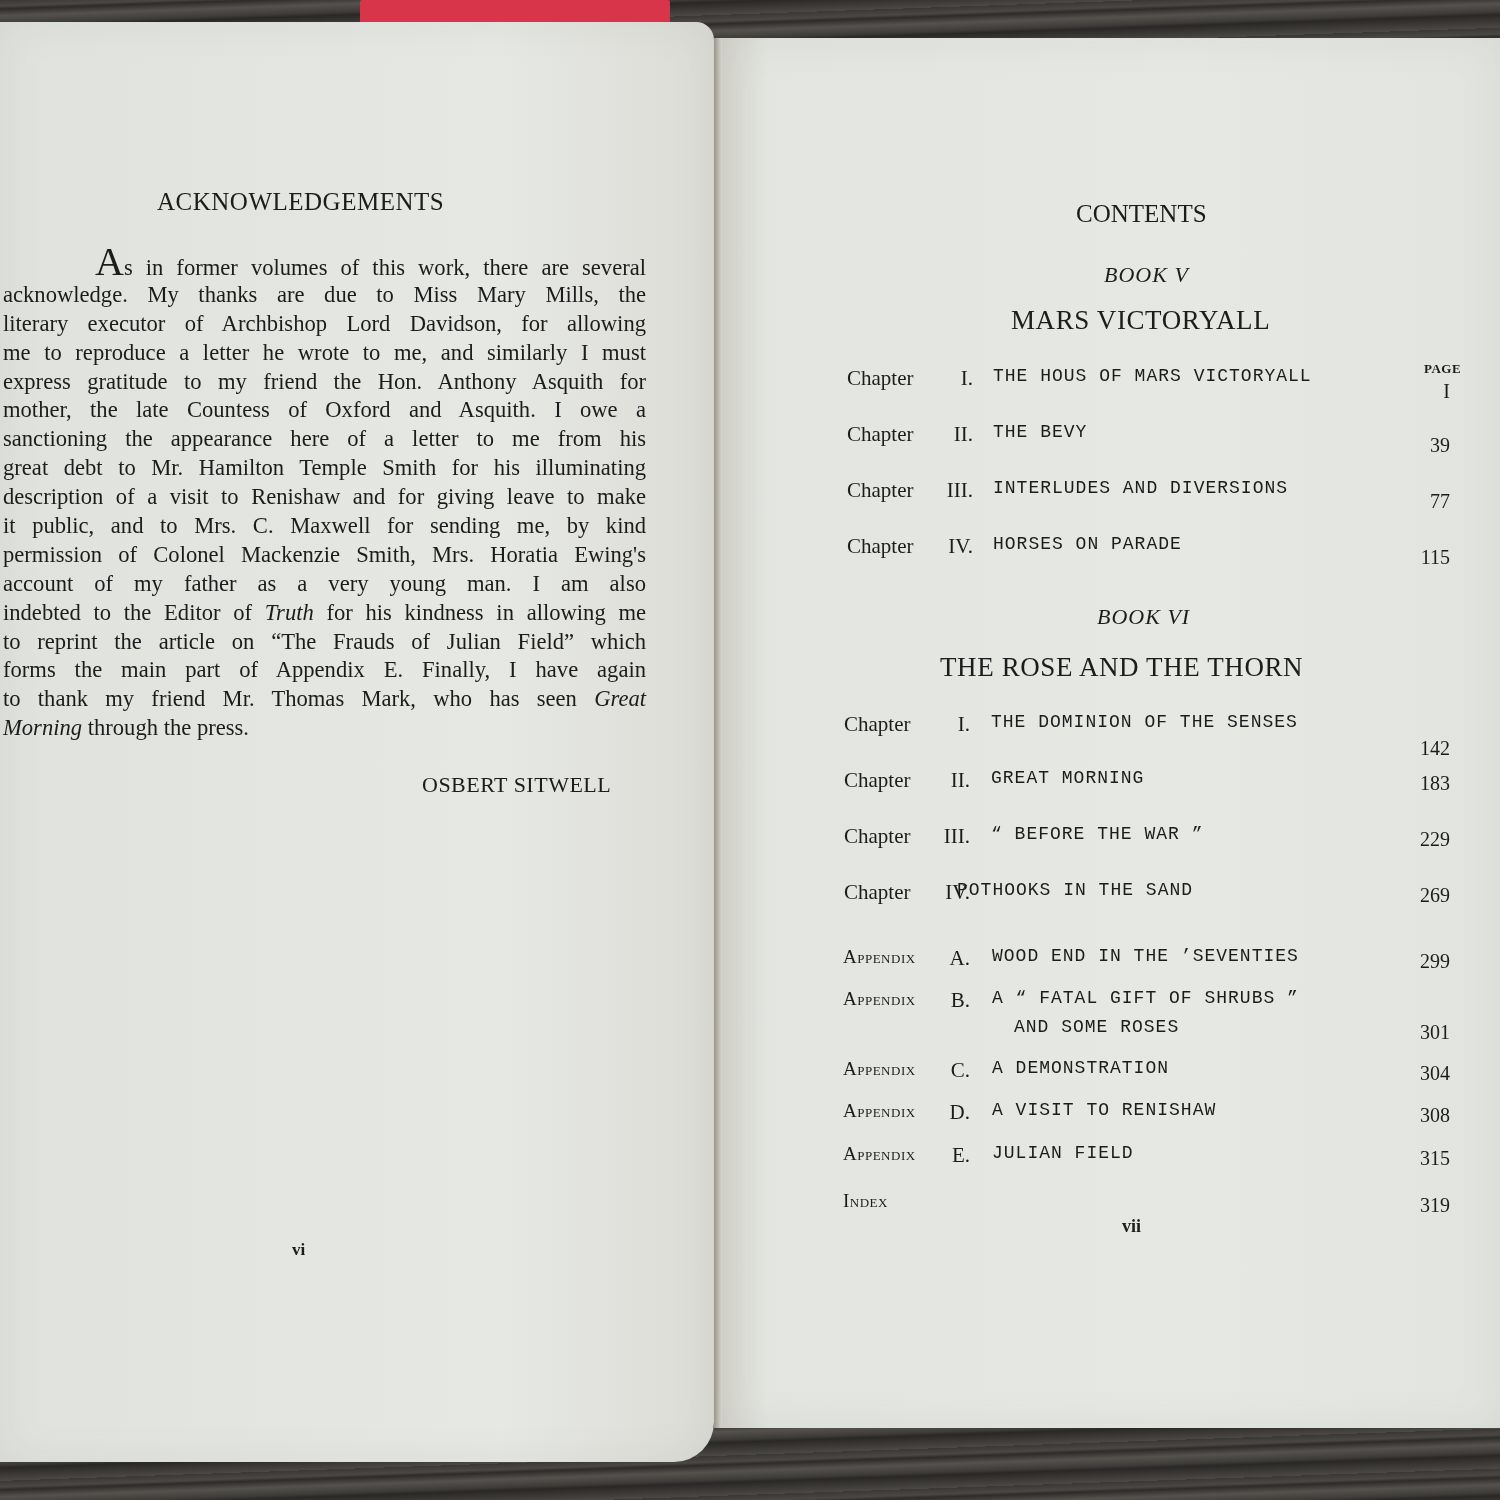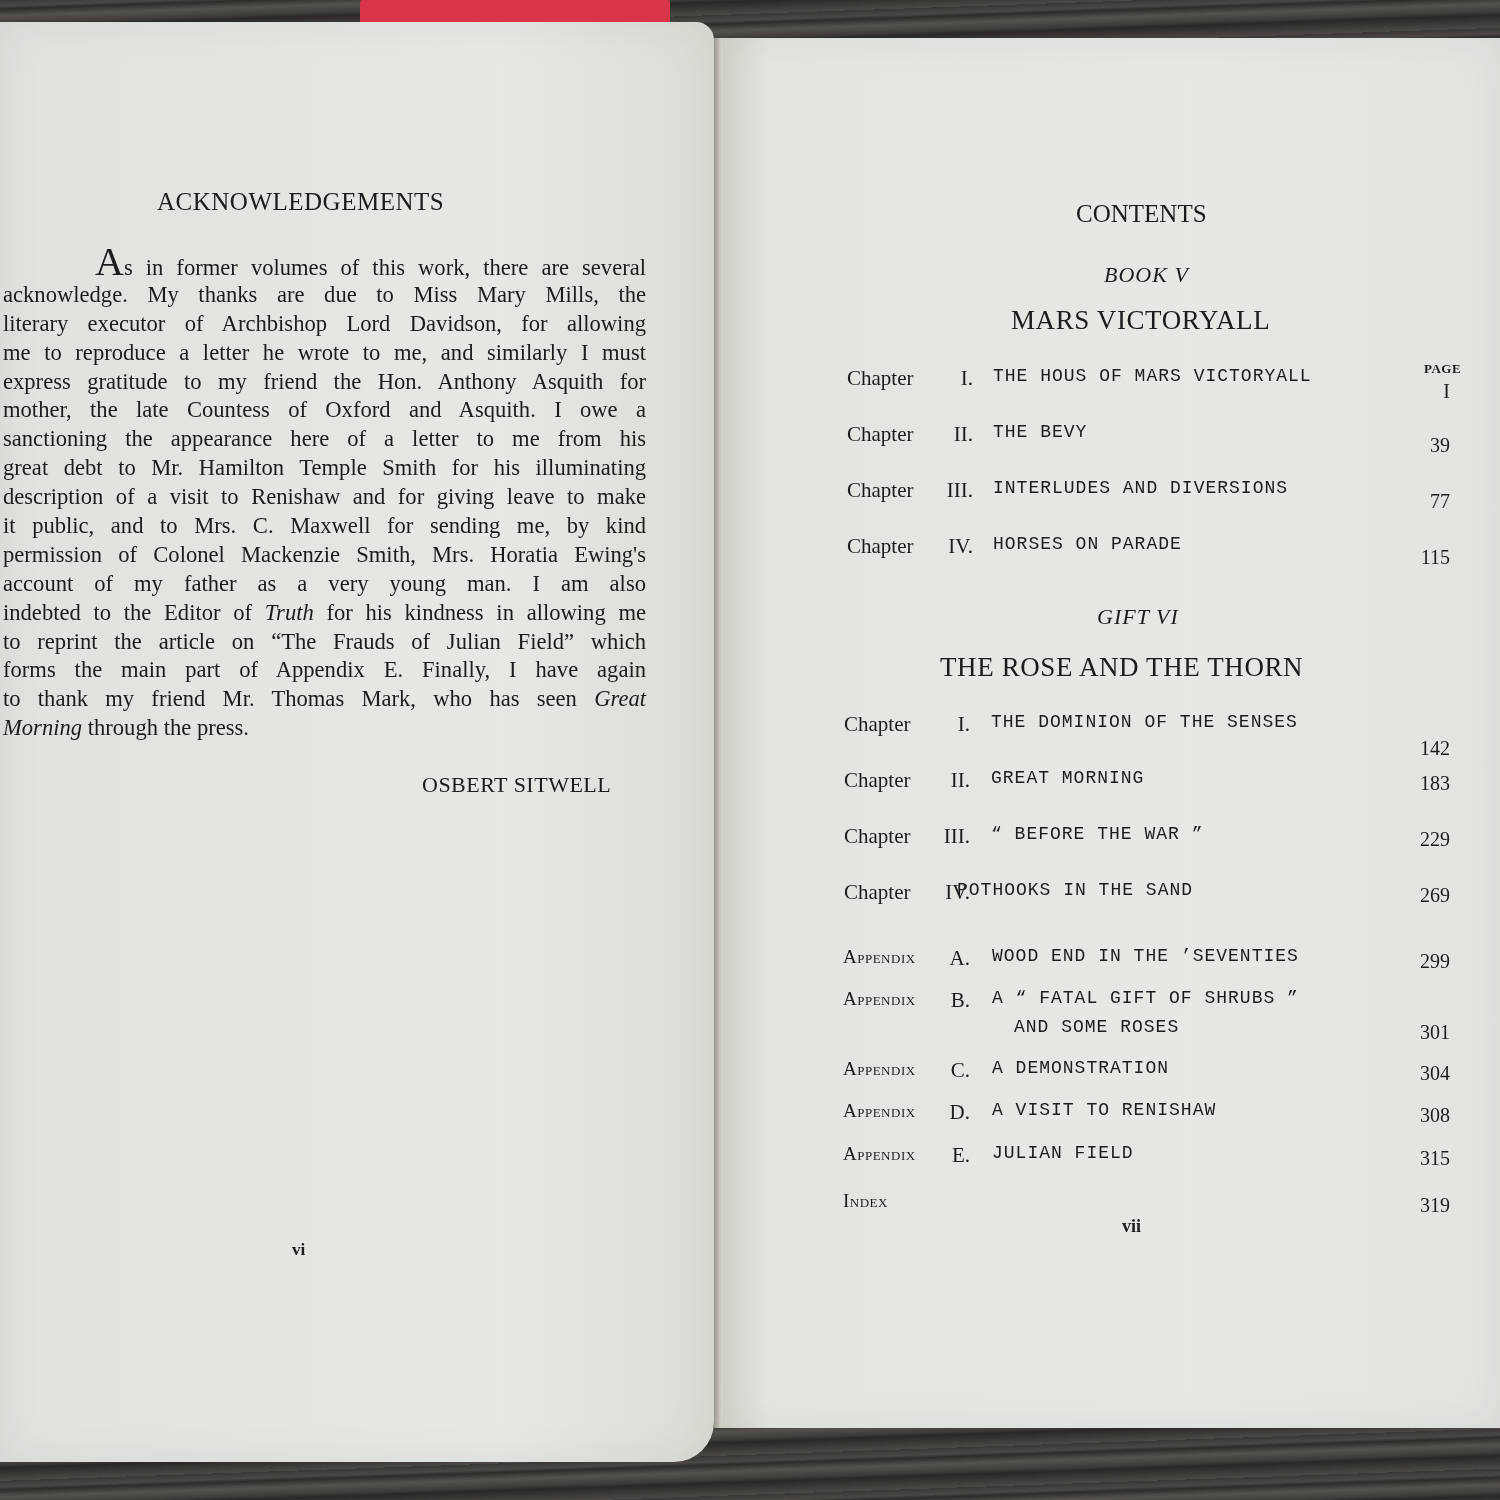--- a/index.html
+++ b/index.html
@@ -119,21 +119,21 @@
       <div class="num" style="left: 773px; width: 200px; text-align: right;">III.</div>
       <div class="title" style="left: 993px;">INTERLUDES AND DIVERSIONS</div>
       <div class="pg" style="left: 1390px; top: 12px;">77</div>
     </div>
     <div class="toc-row" style="top: 534px;">
       <div class="kind" style="left: 847px;">Chapter</div>
       <div class="num" style="left: 773px; width: 200px; text-align: right;">IV.</div>
       <div class="title" style="left: 993px;">HORSES ON PARADE</div>
       <div class="pg" style="left: 1390px; top: 12px;">115</div>
     </div>
-    <div class="book-label" style="top: 604px; left: 1097px;">GIFT VI</div>
+    <div class="book-label" style="top: 604px; left: 1097px;">BOOK VI</div>
     <div class="book-title" style="top: 652px; left: 940px;">THE ROSE AND THE THORN</div>
     <div class="toc-row" style="top: 712px;">
       <div class="kind" style="left: 844px;">Chapter</div>
       <div class="num" style="left: 770px; width: 200px; text-align: right;">I.</div>
       <div class="title" style="left: 991px;">THE DOMINION OF THE SENSES</div>
       <div class="pg" style="left: 1390px; top: 4px; margin-top: 21px;">142</div>
     </div>
     <div class="toc-row" style="top: 768px;">
       <div class="kind" style="left: 844px;">Chapter</div>
       <div class="num" style="left: 770px; width: 200px; text-align: right;">II.</div>

